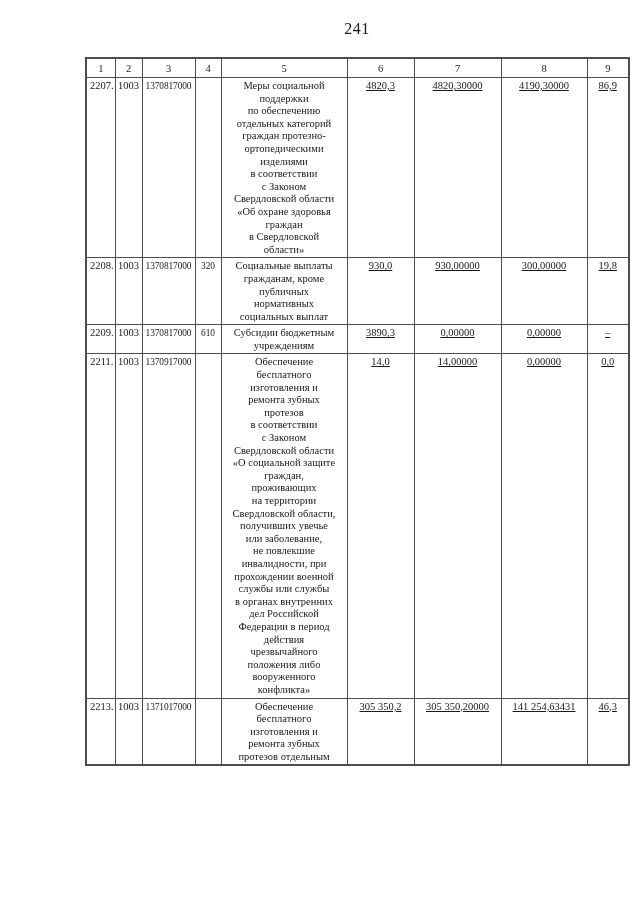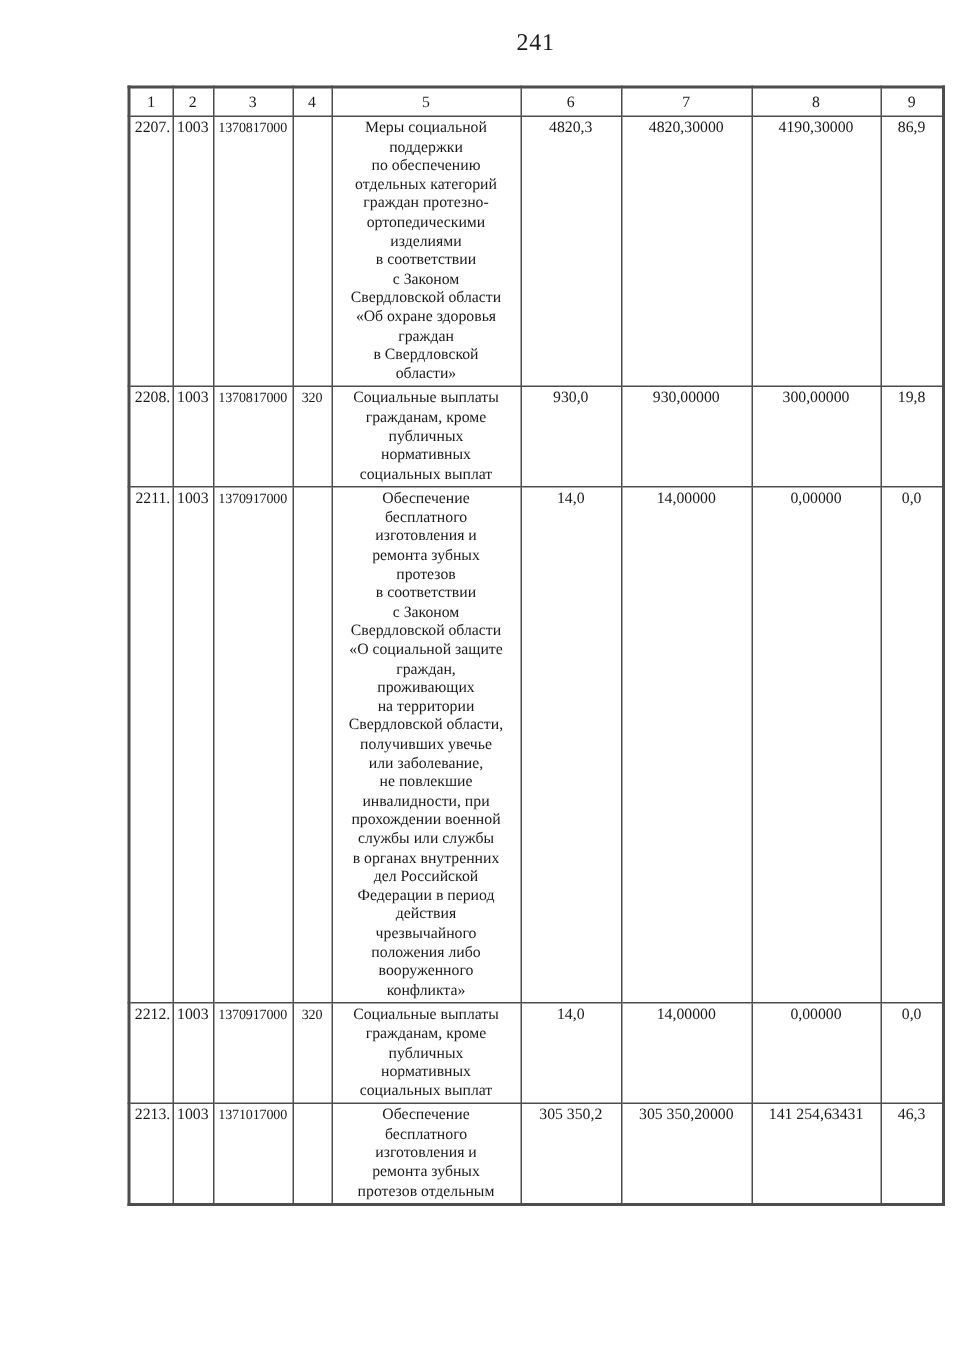--- a/index.html
+++ b/index.html
@@ -73,20 +73,21 @@
     text-align: center;
     white-space: pre-line;
     padding-left: 5px;
     padding-right: 2px;
   }
   td.c6, td.c7, td.c8, td.c9 {
     text-align: center;
     white-space: nowrap;
     padding-left: 2px;
     padding-right: 2px;
+    text-decoration: underline;
   }
 </style>
 </head>
 <body>
 
 <div class="page">
 
   <div class="page-number">241</div>
 
   <table class="budget">
@@ -146,20 +147,32 @@
       <td class="c4">320</td>
       <td class="c5">Социальные выплаты
 гражданам, кроме
 публичных
 нормативных
 социальных выплат</td>
       <td class="c6">930,0</td>
       <td class="c7">930,00000</td>
       <td class="c8">300,00000</td>
       <td class="c9">19,8</td>
+    </tr>
+        <tr>
+      <td class="c1">2209.</td>
+      <td class="c2">1003</td>
+      <td class="c3">1370817000</td>
+      <td class="c4">610</td>
+      <td class="c5">Субсидии бюджетным
+учреждениям</td>
+      <td class="c6">3890,3</td>
+      <td class="c7">0,00000</td>
+      <td class="c8">0,00000</td>
+      <td class="c9">–</td>
     </tr>
         <tr>
       <td class="c1">2211.</td>
       <td class="c2">1003</td>
       <td class="c3">1370917000</td>
       <td class="c4"></td>
       <td class="c5">Обеспечение
 бесплатного
 изготовления и
 ремонта зубных
@@ -185,35 +198,20 @@
 чрезвычайного
 положения либо
 вооруженного
 конфликта»</td>
       <td class="c6">14,0</td>
       <td class="c7">14,00000</td>
       <td class="c8">0,00000</td>
       <td class="c9">0,0</td>
     </tr>
         <tr>
-      <td class="c1">2212.</td>
-      <td class="c2">1003</td>
-      <td class="c3">1370917000</td>
-      <td class="c4">320</td>
-      <td class="c5">Социальные выплаты
-гражданам, кроме
-публичных
-нормативных
-социальных выплат</td>
-      <td class="c6">14,0</td>
-      <td class="c7">14,00000</td>
-      <td class="c8">0,00000</td>
-      <td class="c9">0,0</td>
-    </tr>
-        <tr>
       <td class="c1">2213.</td>
       <td class="c2">1003</td>
       <td class="c3">1371017000</td>
       <td class="c4"></td>
       <td class="c5">Обеспечение
 бесплатного
 изготовления и
 ремонта зубных
 протезов отдельным</td>
       <td class="c6">305 350,2</td>

